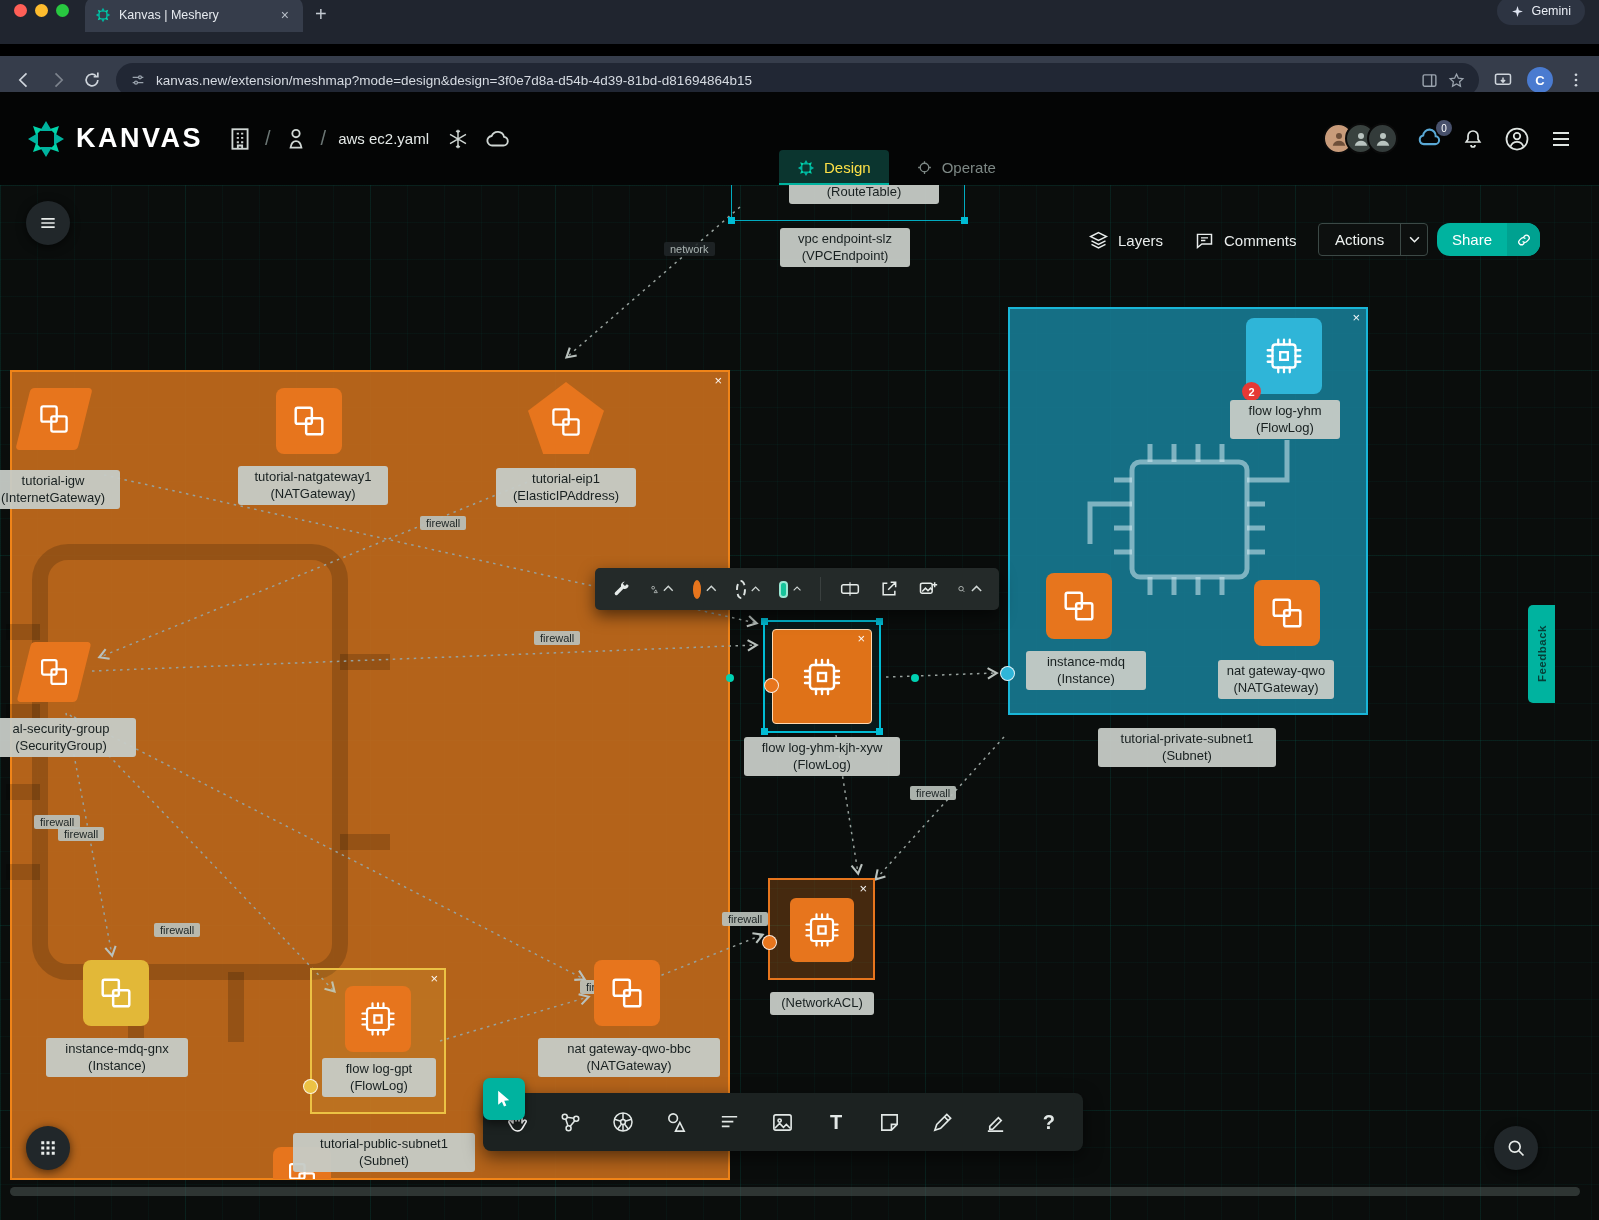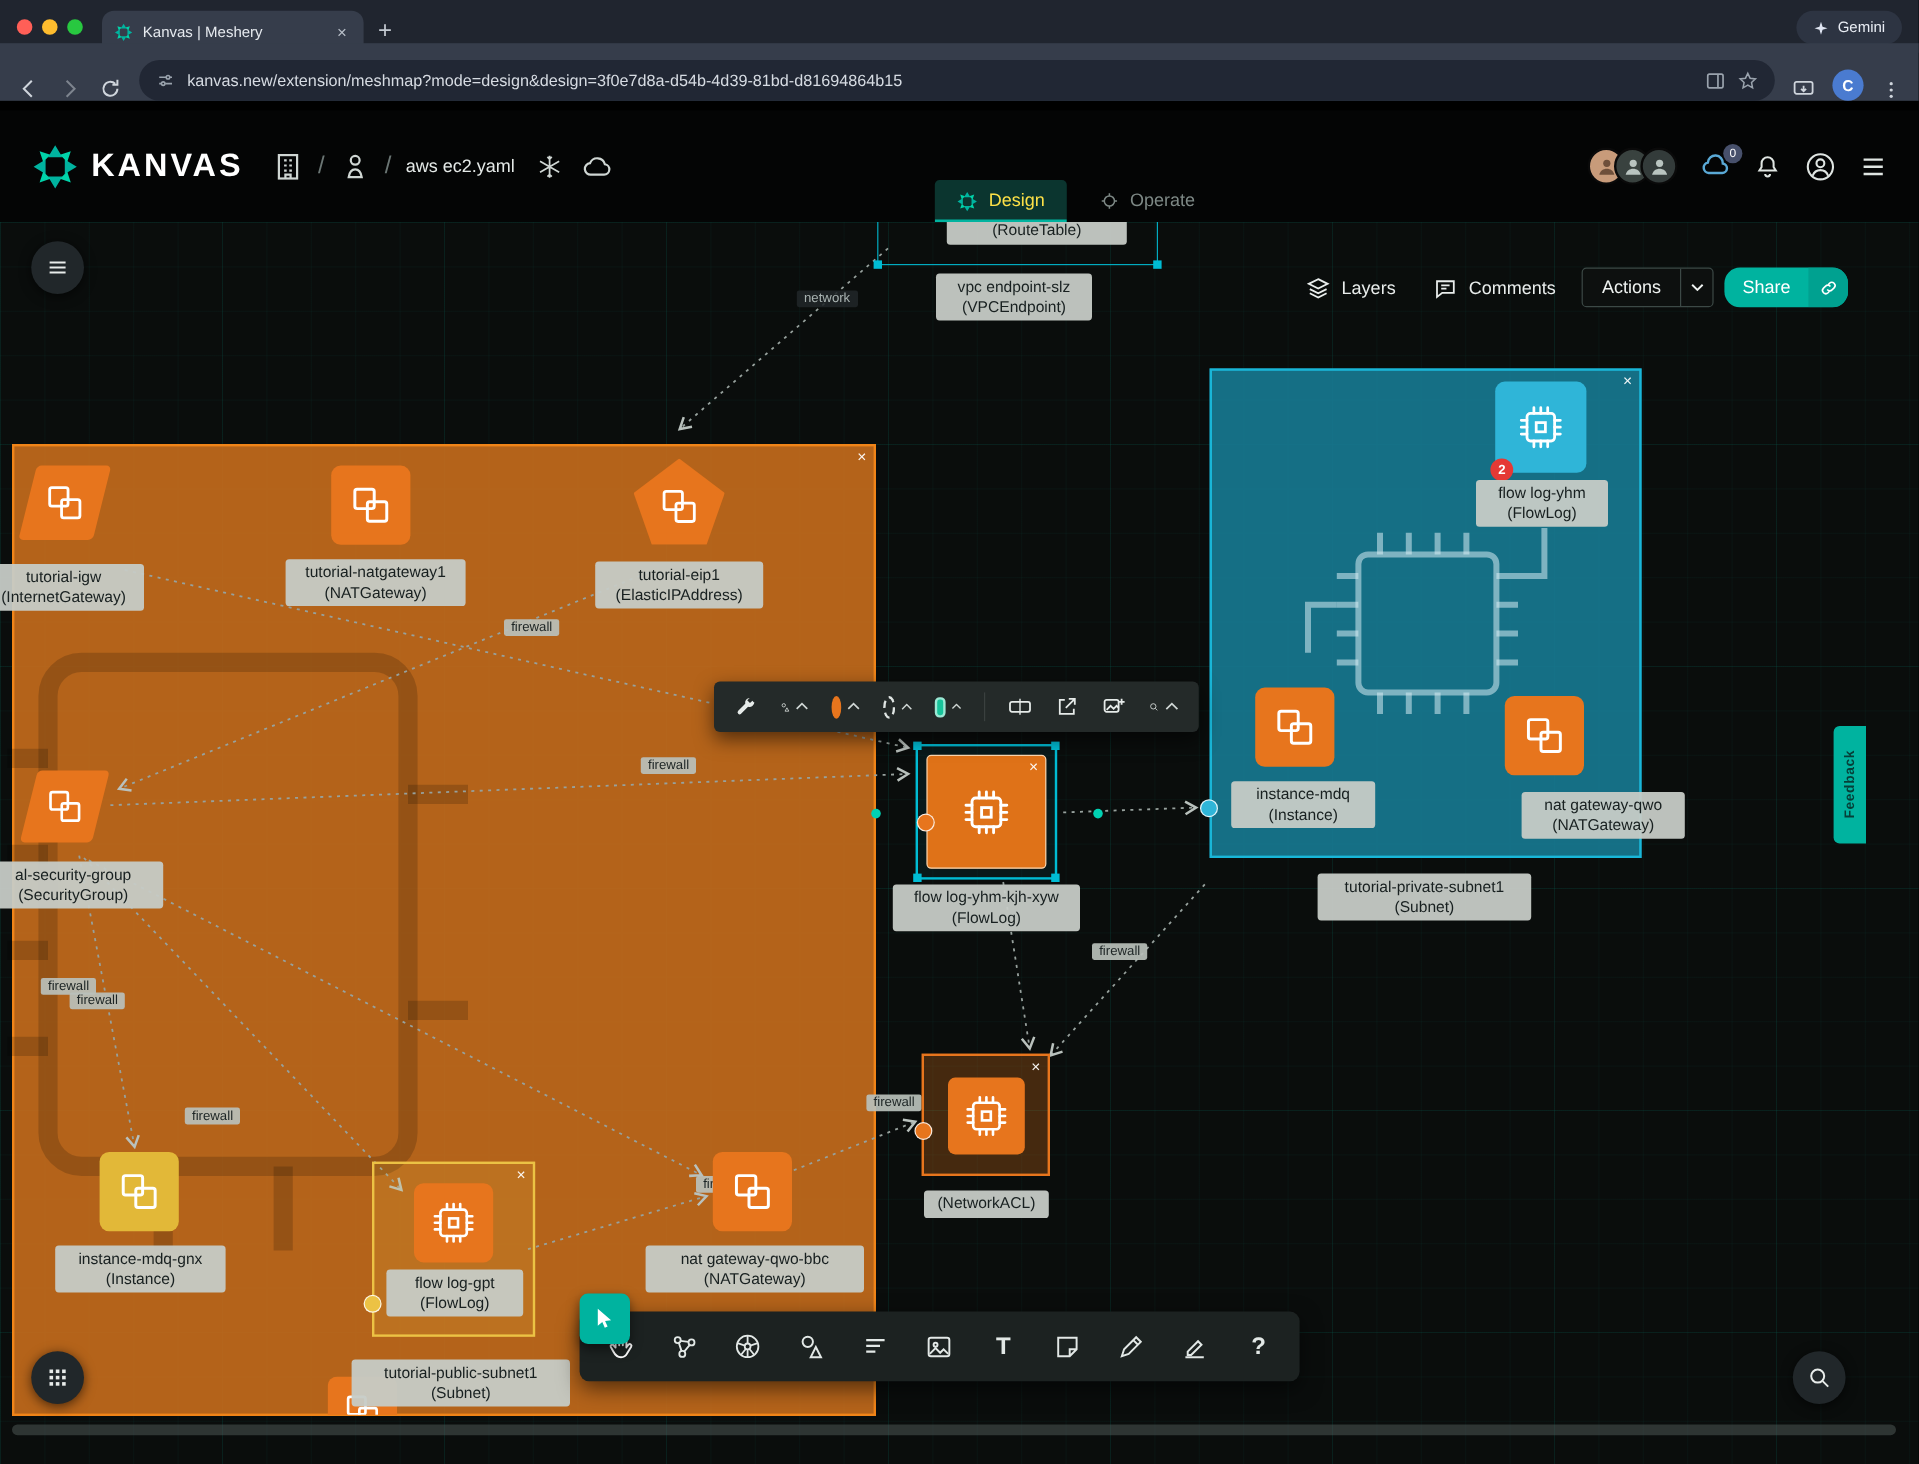--- a/index.html
+++ b/index.html
@@ -5,34 +5,34 @@
   * { box-sizing: border-box; margin: 0; padding: 0; }
   html,body { width:1599px; height:1220px; }
   body {
     background:#000; font-family:"Liberation Sans", sans-serif;
     position:relative; overflow:hidden; color:#e8ecea;
   }
   svg { display:block; }
 
   
   #tabstrip { position:absolute; top:0; left:0; width:1599px; height:44px;
-    background:#20252f; display:flex; align-items:flex-end; padding:0 14px;justify-content:flex-end; }
+    background:#20252f; display:flex; align-items:flex-end; padding:12px 14px;justify-content:flex-end; }
   .traffic { display:flex; gap:8px; align-items:center; height:44px; margin-right:16px; }
   .light { width:13px; height:13px; border-radius:50%; }
   .tab { width:218px; height:35px; background:#363d4b; border-radius:10px 10px 0 0;
     display:flex; align-items:center; gap:8px; padding:0 10px; }
   .tab-title { font-size:12.5px; color:#e6eaef; flex:1; white-space:nowrap; overflow:hidden; }
   .tab-close { color:#b8bfc8; font-size:14px; line-height:1; padding:2px 4px; }
   .newtab { color:#c3c9d1; font-size:20px; margin:0 0 6px 12px; }
   .gemini { margin-left:auto; margin-bottom:7px; height:28px; background:#2d3442;
     border-radius:14px; display:flex; align-items:center; gap:7px; padding:0 14px;
     font-size:12.5px; color:#e9edf4; }
 
-  #navbar { position:absolute; top:36px; left:0; width:1599px; height:48px;
-    background:#363d4b; display:flex; align-items:flex-end; padding:0 14px; gap:14px; }
+  #navbar { position:absolute; top:56px; left:0; width:1599px; height:48px;
+    background:#363d4b; display:flex; align-items:center; padding:0 14px; gap:14px; }
   .nav-ic { width:20px; height:20px; }
   #urlfield { flex:1; height:34px; background:#212734; border-radius:17px;
     display:flex; align-items:center; gap:10px; padding:0 14px; }
   #urltext { font-size:13.5px; color:#d6dbe2; flex:1; white-space:nowrap; overflow:hidden; }
   .avatar-sm { width:26px; height:26px; border-radius:50%; background:#4a7bd0;
     color:#fff; font-size:13px; font-weight:bold; display:flex; align-items:center; justify-content:center; }
 
   
   #appheader { position:absolute; top:92px; left:0; width:1599px; height:93px;
     background:#040505; display:flex; align-items:center; padding:0 26px; }
@@ -490,21 +490,21 @@
   <div class="chip" style="left:1026px;top:466px;width:120px">
     <div>instance-mdq</div>
     <div>(Instance)</div>
   </div>
 
   <div class="node-sq" style="left:1254px;top:395px">
     <svg width="38" height="38" viewBox="0 0 40 40" style="color:#fff">
         <use href="#i-awsnode"></use>
       </svg>
   </div>
-  <div class="chip" style="left:1268px;top:475px;width:136px">
+  <div class="chip" style="left:1218px;top:475px;width:116px">
     <div>nat gateway-qwo</div>
     <div>(NATGateway)</div>
   </div>
 
   <div class="handle-dot" style="background:#2FB5D8;left:1000px;top:481px"></div>
 
   <div class="chip" style="left:1098px;top:543px;width:178px">
     <div>tutorial-private-subnet1</div>
     <div>(Subnet)</div>
   </div>

